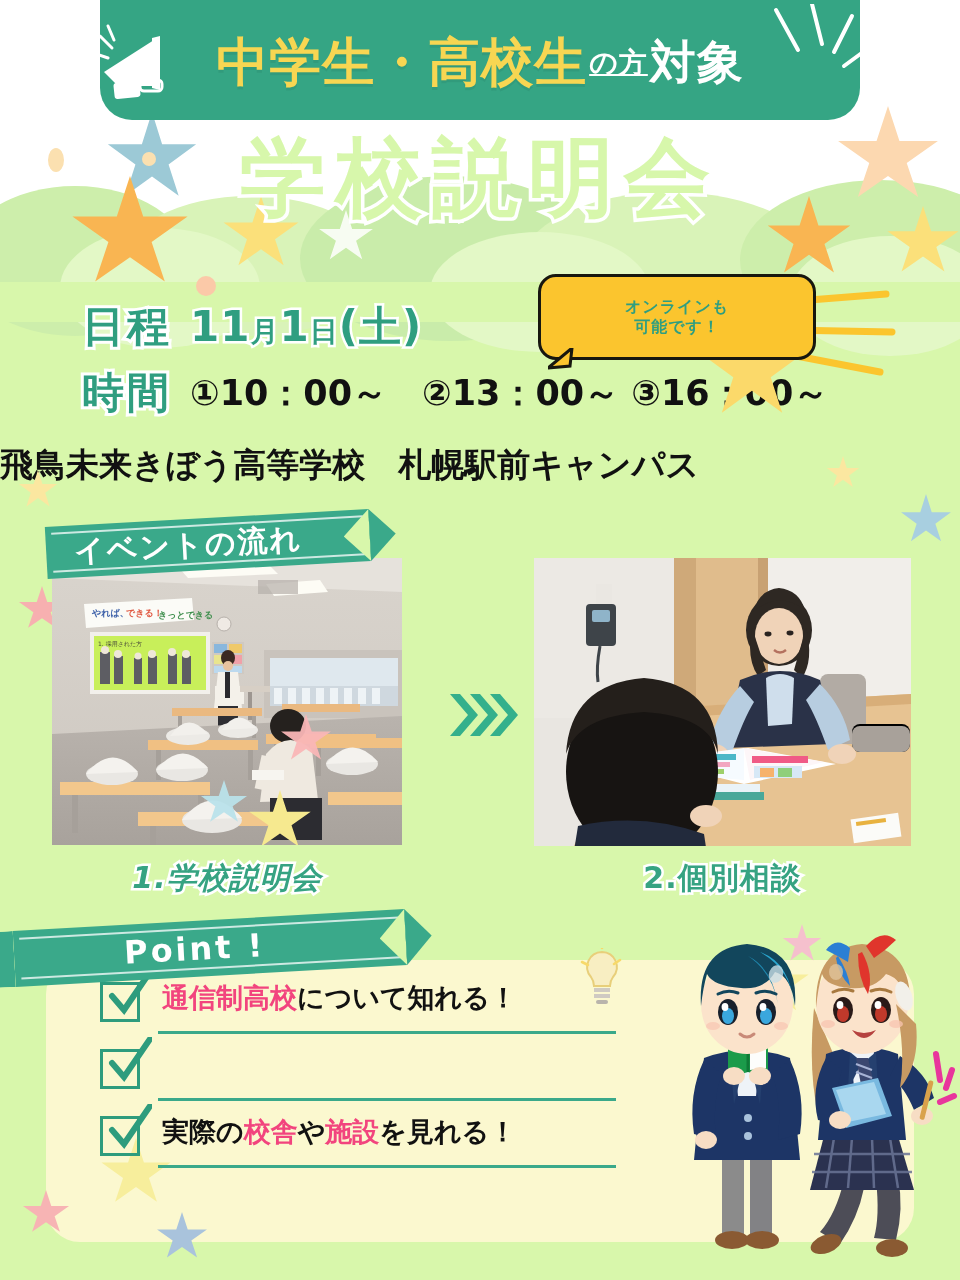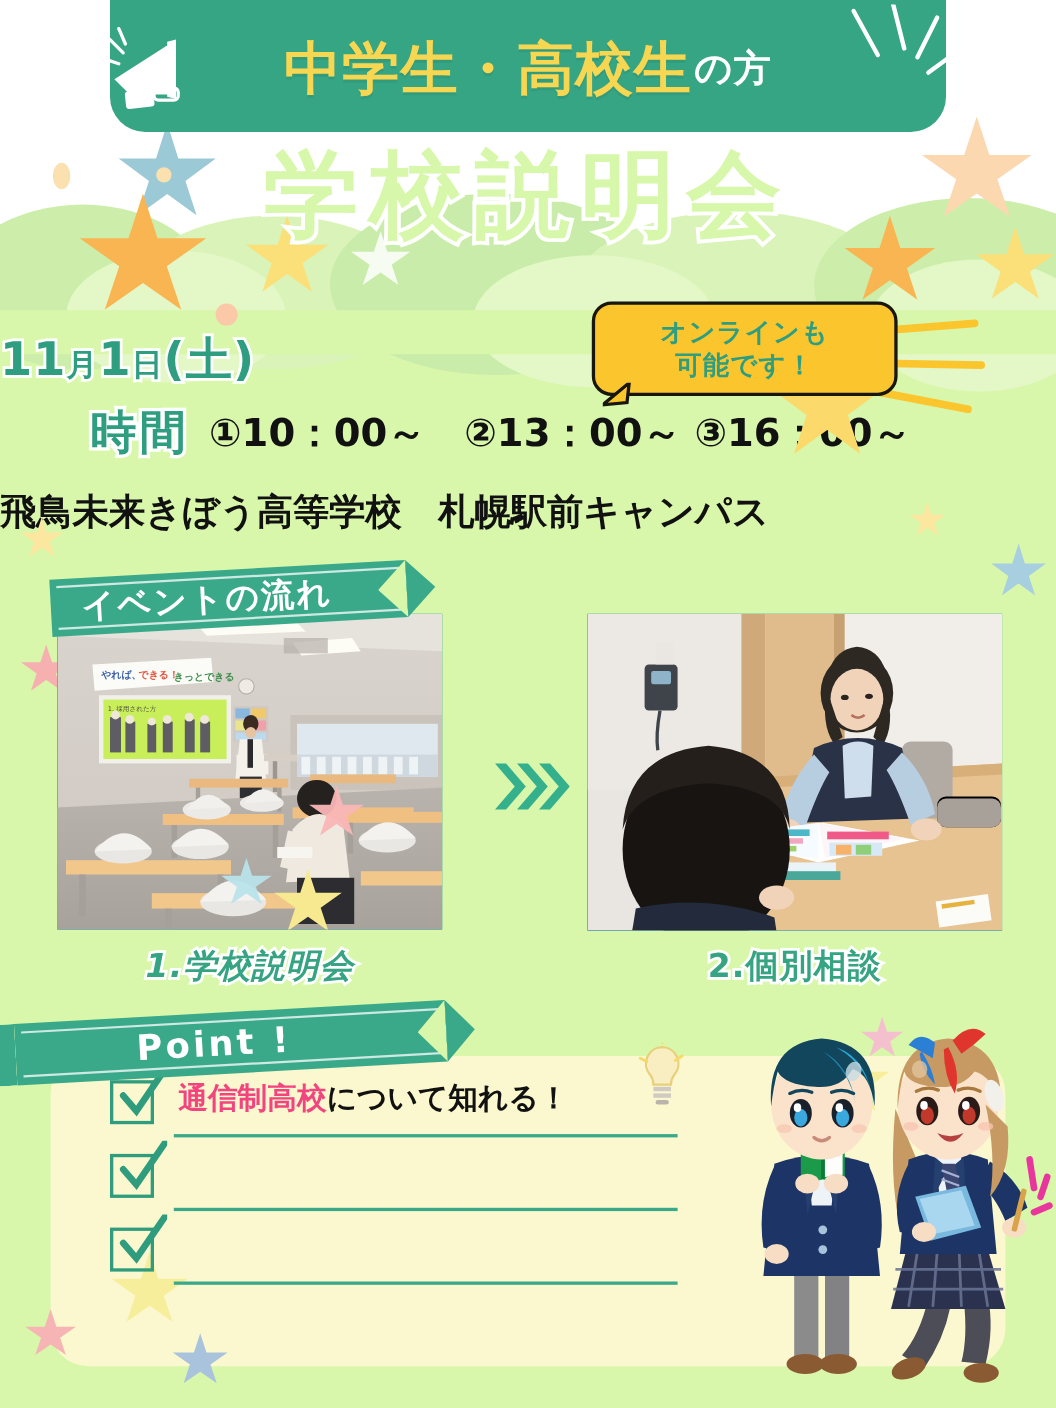--- a/index.html
+++ b/index.html
@@ -39,21 +39,21 @@
     background:#35a584;border-radius:0 0 32px 32px;
   }
   .banner-text{
     position:absolute;left:100px;top:18px;width:760px;height:90px;
     display:flex;align-items:center;justify-content:center;gap:2px;
     font-size:46px;font-weight:bold;letter-spacing:1px;white-space:nowrap;
   }
   .bt-y{color:#f7d652;font-size:52px;
         text-shadow:0 3px 0 rgba(0,0,0,0.06);}
   .bt-w{color:#ffffff;}
-  .bt-w.small{font-size:34px;}
+  .bt-w.small{font-size:28px;text-decoration:underline;}
 
   
   .megaphone{position:absolute;left:96px;top:24px;width:120px;height:80px;}
   .main-title-under{
     position:absolute;left:0;top:122px;width:960px;height:110px;
     text-align:center;font-size:86px;font-weight:bold;letter-spacing:10px;
     color:#bfe893;line-height:110px;z-index:1;
   }
   .main-title-top{
     position:absolute;left:0;top:122px;width:960px;height:110px;
@@ -81,21 +81,21 @@
   .info-value.black.place{font-size:33px;}
 
   
   .bubble{
     position:absolute;left:538px;top:274px;width:272px;height:80px;
     background:#fbc52e;border:3px solid #17170f;border-radius:18px;
     display:flex;flex-direction:column;align-items:center;justify-content:center;
     z-index:6;
   }
   .bubble div{
-    color:#2f9e80;font-size:24px;font-weight:bold;letter-spacing:1px;line-height:1.25;
+    color:#2f9e80;font-size:16px;font-weight:bold;letter-spacing:1px;line-height:1.25;
   }
   .bubble-tail{
     position:absolute;left:548px;top:348px;width:26px;height:22px;z-index:6;
   }
   .bubble-rays{position:absolute;left:780px;top:288px;width:120px;height:90px;z-index:3;}
 
   
   .ribbon{
     position:absolute;height:52px;background:#3aa98a;
     display:flex;align-items:center;
@@ -207,36 +207,38 @@
       <g stroke="#ffffff" stroke-width="3" stroke-linecap="round">
         <line x1="4" y1="12" x2="16" y2="24"></line>
         <line x1="0" y1="30" x2="12" y2="34"></line>
         <line x1="12" y1="2" x2="18" y2="16"></line>
       </g>
     </svg>
   </div>
   <div class="banner-text">
     <span class="bt-y">中学生・高校生</span>
     <span class="bt-w small">の方</span>
+    <span class="bt-w">対象</span>
   </div>
 
   <svg class="sparkle" style="left:760px;top:4px;width:120px;height:110px;" viewBox="0 0 120 110">
     <g stroke="#ffffff" stroke-width="4" stroke-linecap="round">
       <line x1="16" y1="6" x2="38" y2="46"></line>
       <line x1="52" y1="0" x2="62" y2="40"></line>
       <line x1="92" y1="12" x2="74" y2="48"></line>
       <line x1="114" y1="40" x2="84" y2="62"></line>
     </g>
   </svg>
 
   <div class="main-title-under">学校説明会</div>
   <div class="main-title-top">学校説明会</div>
 
   <div class="info">
     <div class="info-row">
+      <div class="info-label">日程</div>
       <div class="info-value">
         <span>11</span><span class="sm">月</span><span>1</span><span class="sm">日</span><span>(土)</span>
       </div>
     </div>
     <div class="info-row" style="margin-top:4px;">
       <div class="info-label">時間</div>
       <div class="info-value black">①10：00～　②13：00～ ③16：00～</div>
     </div>
     <div class="info-row" style="margin-top:10px;">
       <div class="info-value black place">飛鳥未来きぼう高等学校　札幌駅前キャンパス</div>
@@ -525,20 +527,23 @@
         <path d="M8 26 L20 40 L46 2" stroke="#2e9c7d" stroke-width="6" fill="none" stroke-linecap="round"></path>
       </svg>
       <div class="check-rule"></div>
     </div>
 
     <div class="check-item">
       <div class="checkbox"></div>
       <svg class="checkmark" viewBox="0 0 48 50">
         <path d="M8 26 L20 40 L46 2" stroke="#2e9c7d" stroke-width="6" fill="none" stroke-linecap="round"></path>
       </svg>
+      <div class="check-text">
+        <span>実際の</span><span class="hl">校舎</span><span>や</span><span class="hl">施設</span><span>を見れる！</span>
+      </div>
       <div class="check-rule"></div>
     </div>
   </div>
 
   <svg class="bulb" viewBox="0 0 44 58">
     <path d="M22 4 a15 15 0 0 1 11 25 q-3 4 -3 9 h-16 q0 -5 -3 -9 a15 15 0 0 1 11 -25z" fill="#f8eec2" stroke="#e8cf7a" stroke-width="2"></path>
     <rect x="14" y="40" width="16" height="4" fill="#cfcac2"></rect>
     <rect x="14" y="46" width="16" height="4" fill="#cfcac2"></rect>
     <rect x="16" y="52" width="12" height="4" rx="2" fill="#b9b4ac"></rect>
     <g stroke="#f7d96a" stroke-width="2.6" stroke-linecap="round">

